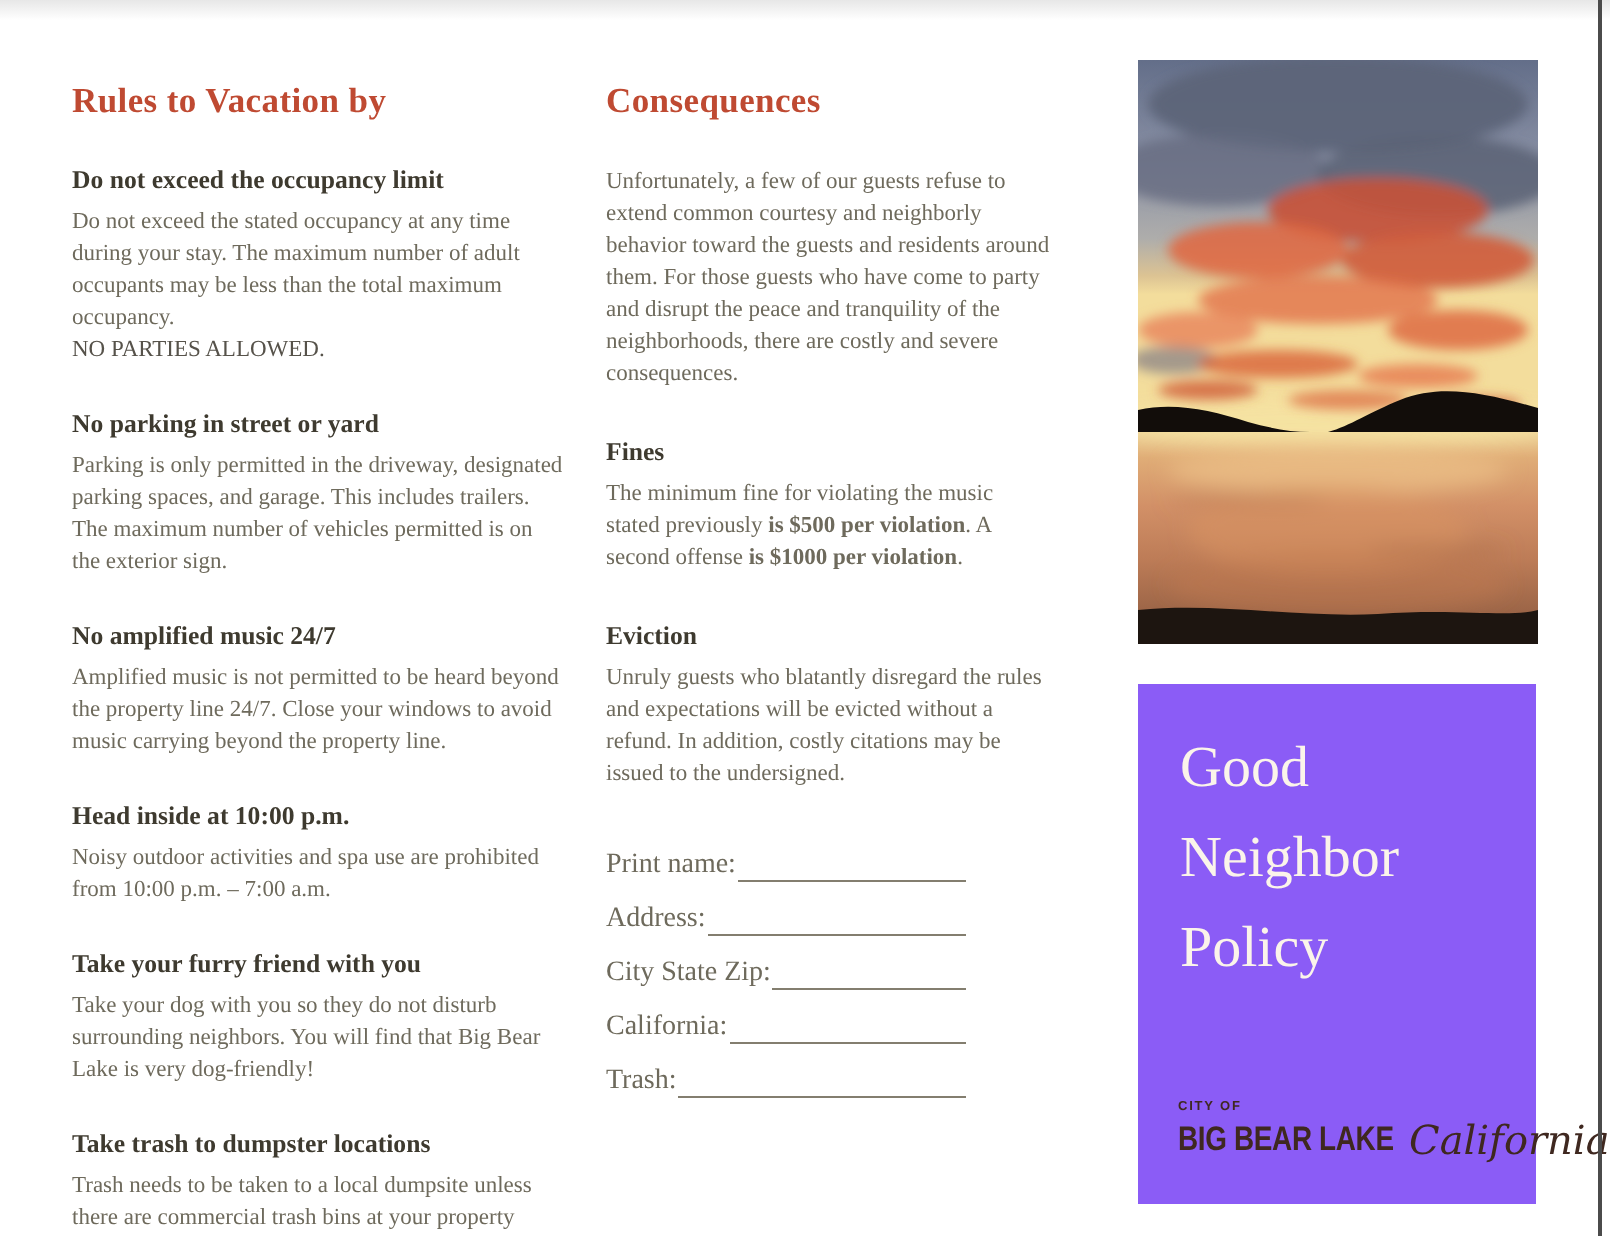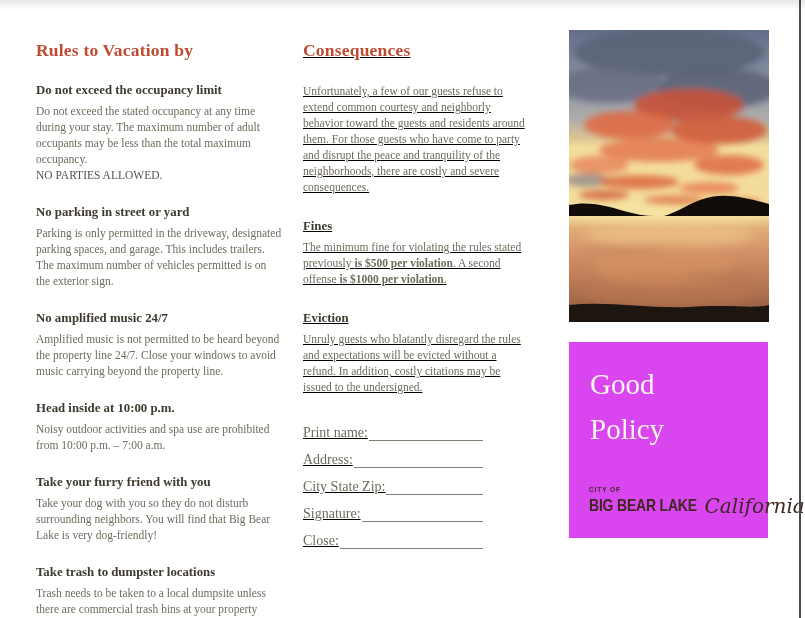--- a/index.html
+++ b/index.html
@@ -18,35 +18,35 @@
 
   
   h1 { color:#bf4a32; font-size:17.5px; font-weight:bold; margin:0; letter-spacing:.2px; }
   h2 { color:#3e3a2f; font-size:12.8px; font-weight:bold; margin:24px 0 5px 0; }
   p  { color:#6e6a5c; font-size:11.5px; line-height:16px; margin:0; }
   .bold-line { font-weight:normal; color:#56524a; }
 
   .col-left { position:absolute; left:36px; top:40px; width:246px; }
   .col-left h2:first-of-type { margin-top:22px; }
 
-  .col-mid { position:absolute; left:303px; top:40px; width:222px;text-decoration:underline; }
+  .col-mid { position:absolute; left:303px; top:40px; width:222px; }
   .col-mid .intro { margin-top:22px; }
 
   .sig-title { margin-top:22px; }
   .subtitle { font-size:11px; color:#5f5b50; margin-top:2px; }
   .field { display:flex; align-items:flex-end; width:180px; margin-top:11px; }
   .field:first-of-type { margin-top:30px; }
   .flabel { font-size:14px; line-height:16px; color:#6e6a5c; white-space:nowrap; }
   .fline { flex:1; border-bottom:1px solid #837e6f; height:13px; margin-left:1px; }
 
   
   .photo { position:absolute; left:569px; top:30px; width:200px; height:292px; }
   .panel {
-    position:absolute; left:569px; top:342px; width:199px; height:196px;
-    background:#d946ef;
+    position:absolute; left:569px; top:342px; width:199px; height:260px;
+    background:#8b5cf6;
   }
   .panel-title {
     position:absolute; left:21px; top:20px;
     font-size:29px; line-height:45px; color:#fbf4ea; font-weight:normal;
   }
   .logo { position:absolute; left:20px; bottom:20px; color:#3f2820; }
   .logo-cityof {
     font-family:"Liberation Sans",sans-serif; font-size:6.5px; font-weight:bold;
     letter-spacing:.9px; margin-bottom:1px;
   }
@@ -101,21 +101,21 @@
     </div>
 
   </section>
 
   <section class="col-mid">
     <h1>Consequences</h1>
     <p class="intro">Unfortunately, a few of our guests refuse to extend common courtesy and neighborly behavior toward the guests and residents around them. For those guests who have come to party and disrupt the peace and tranquility of the neighborhoods, there are costly and severe consequences.</p>
 
     <div>
       <h2>Fines</h2>
-      <p><span>The minimum fine for violating the rules stated previously </span><strong>is $500 per violation</strong><span>. A second offense </span><strong>is $1000 per violation</strong><span>.</span></p>
+      <p><span>The minimum fine for violating the music stated previously </span><strong>is $500 per violation</strong><span>. A second offense </span><strong>is $1000 per violation</strong><span>.</span></p>
     </div>
 
     <div>
       <h2>Eviction</h2>
       <p>Unruly guests who blatantly disregard the rules and expectations will be evicted without a refund. In addition, costly citations may be issued to the undersigned.</p>
     </div>
 
     <div>
 
       <div class="field">
@@ -124,25 +124,25 @@
       </div>
       <div class="field">
         <span class="flabel">Address:</span>
         <span class="fline"></span>
       </div>
       <div class="field">
         <span class="flabel">City State Zip:</span>
         <span class="fline"></span>
       </div>
       <div class="field">
-        <span class="flabel">Signature:</span>
-        <span class="fline"></span>
-      </div>
-      <div class="field">
-        <span class="flabel">Close:</span>
+        <span class="flabel">California:</span>
+        <span class="fline"></span>
+      </div>
+      <div class="field">
+        <span class="flabel">Trash:</span>
         <span class="fline"></span>
       </div>
     </div>
   </section>
 
   <div class="photo">
     <svg width="200" height="292" viewBox="0 0 200 292">
       <defs>
         <linearGradient id="sky" x1="0" y1="0" x2="0" y2="1">
           <stop offset="0" stop-color="#636e89"></stop>
@@ -201,20 +201,21 @@
       <path d="M0,186 L0,175 C18,171 36,175 55,181 C66,184 76,186 86,186 Z" fill="#120d0a"></path>
       <path d="M95,186 C106,183 116,176 131,170 C151,162 172,166 200,174 L200,186 Z" fill="#120d0a"></path>
 
       <path d="M0,275 C40,271 80,279 120,277 C160,274 185,279 200,275 L200,292 L0,292 Z" fill="#1d1510"></path>
     </svg>
   </div>
 
   <div class="panel">
     <div class="panel-title">
       <div>Good</div>
+      <div>Neighbor</div>
       <div>Policy</div>
     </div>
     <div class="logo">
       <div class="logo-cityof">CITY OF</div>
       <div class="logo-row">
         <span class="logo-name">BIG BEAR LAKE</span>
         <span class="logo-state">California</span>
       </div>
     </div>
   </div>

